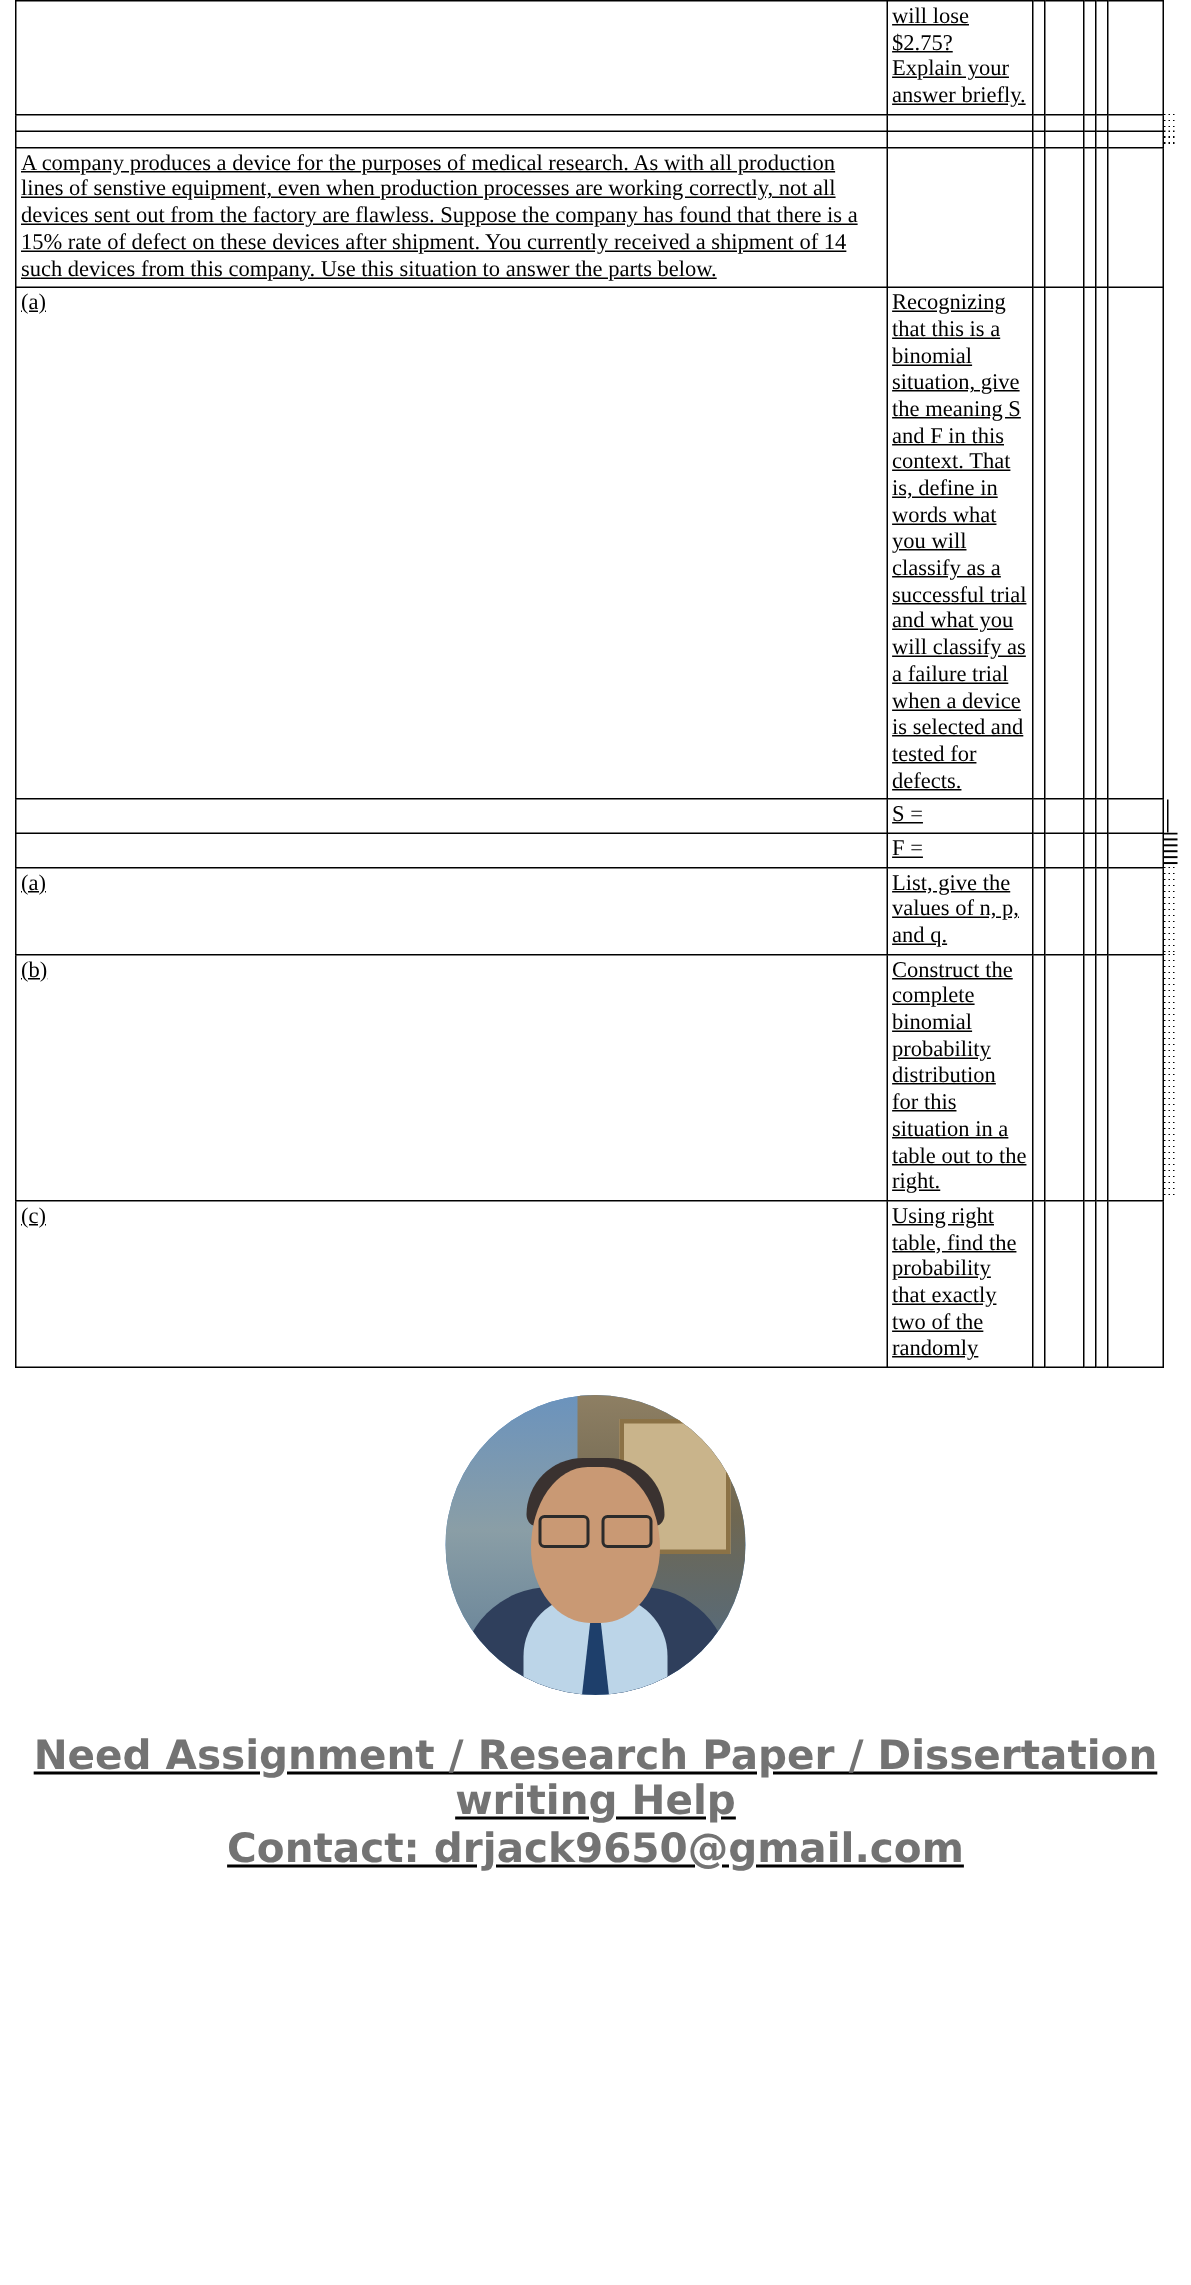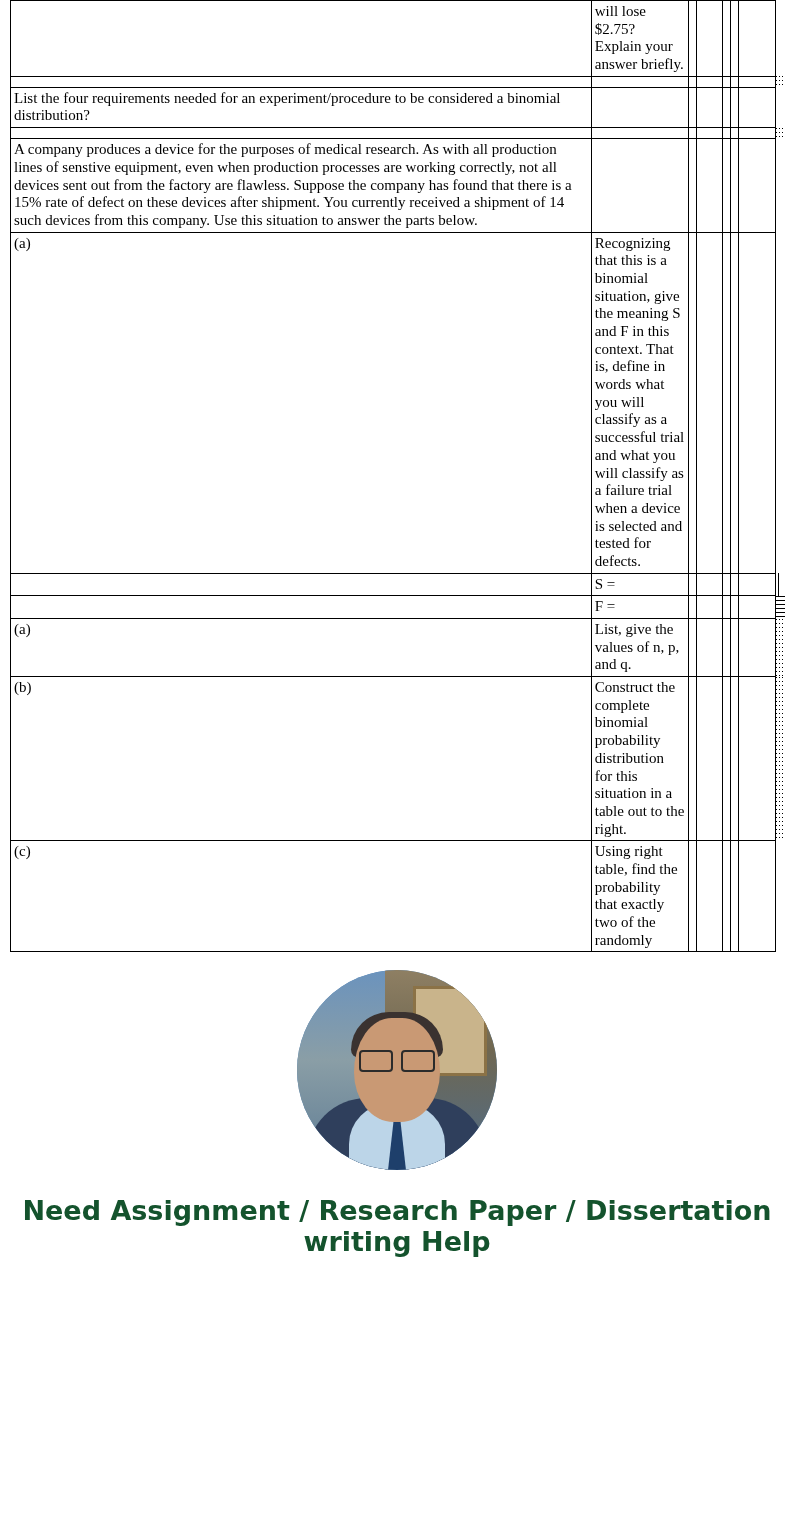--- a/index.html
+++ b/index.html
@@ -9,20 +9,21 @@
   }
   body {
     width: 794px;
     font-family: "Liberation Serif", serif;
     color: #000000;
   }
 
   .page {
     width: 790px;
     position: relative;
+    text-decoration: underline;
   }
 
   
   table.worksheet {
     border-collapse: collapse;
     table-layout: fixed;
     width: 776px;
     margin: 0 10px 0 10px;
     font-size: 15px;
     line-height: 1.18;
@@ -196,21 +197,21 @@
     height: 56px;
     background: #1e3f6b;
     clip-path: polygon(35% 0, 65% 0, 100% 100%, 0 100%);
   }
 
   .promo-line {
     font-family: "DejaVu Sans", sans-serif;
     font-weight: bold;
     font-size: 27px;
     line-height: 1.12;
-    color: #14532d;
+    color: #737373;
     margin-top: 26px;
     padding: 0 18px;
   }
   .promo-line.second {
     margin-top: 2px;
   }
 </style>
 </head>
 <body>
 
@@ -246,30 +247,20 @@
         <td></td>
         <td></td>
         <td></td>
         <td></td>
         <td></td>
         <td class="dotmark three">
             <i></i>
           </td>
       </tr>
 
-      <tr>
-        <td>List the four requirements needed for an experiment/procedure to be considered a binomial distribution?</td>
-        <td class="blank"></td>
-        <td class="blank"></td>
-        <td class="blank"></td>
-        <td class="blank"></td>
-        <td class="blank"></td>
-        <td class="blank"></td>
-        <td class="dotmark"></td>
-      </tr>
 
       <tr class="spacer-row">
         <td></td>
         <td></td>
         <td></td>
         <td></td>
         <td></td>
         <td></td>
         <td></td>
         <td class="dotmark three">
@@ -374,15 +365,16 @@
       <div class="shirt"></div>
       <div class="tie"></div>
       <div class="hair"></div>
       <div class="head"></div>
       <div class="glasses">
         <span class="l"></span>
           <span class="r"></span>
       </div>
     </div>
     <div class="promo-line">Need Assignment / Research Paper / Dissertation writing Help</div>
+    <div class="promo-line second">Contact: drjack9650@gmail.com</div>
   </div>
 
 </div>
 
 </body></html>

